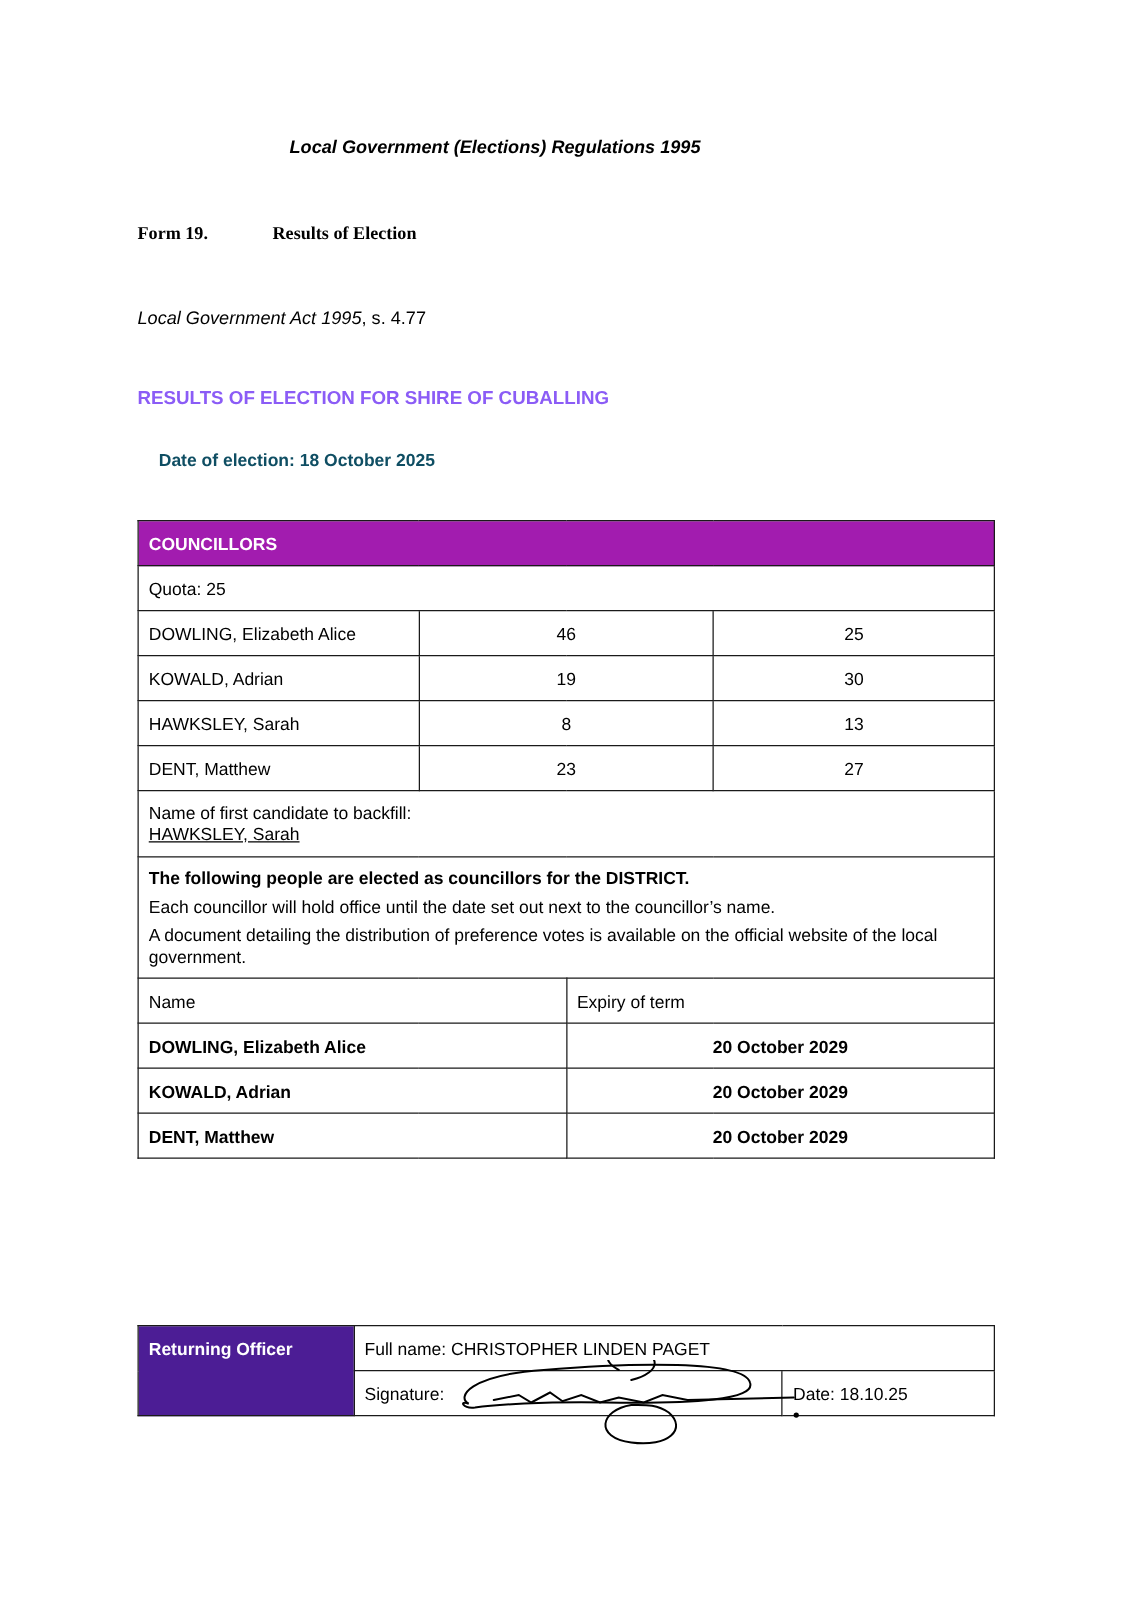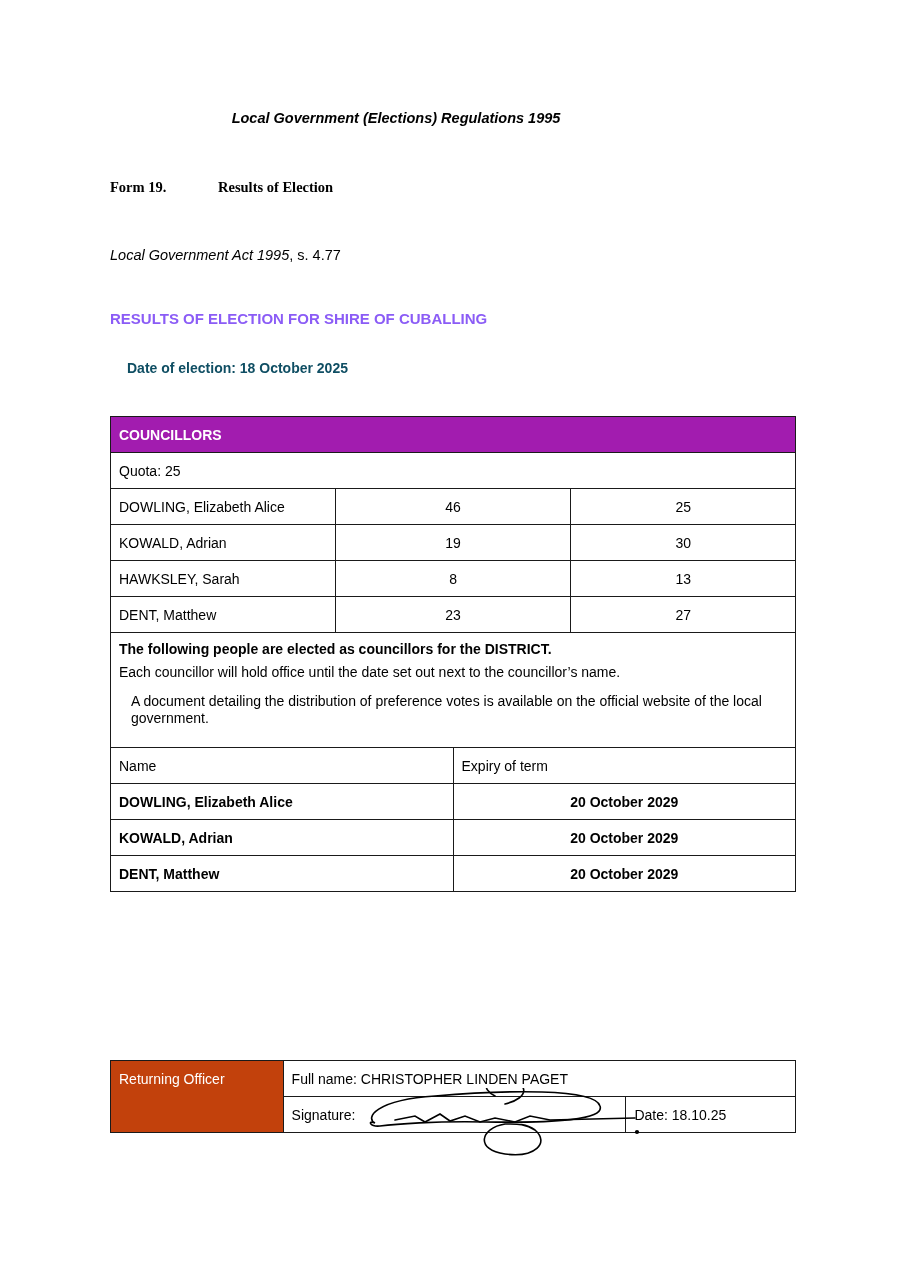--- a/index.html
+++ b/index.html
@@ -17,26 +17,26 @@
   table { border-collapse: collapse; font-family: "Liberation Sans", sans-serif; font-size: 14px; }
   .main { position: absolute; top: 416px; left: 110px; width: 686px; }
   .main td { border: 1.3px solid #1a1a1a; padding: 0 8px; height: 35px; vertical-align: middle; }
   .main .hdr td { background: #a21caf; color: #fff; font-weight: bold; height: 35px; }
   .center { text-align: center; }
   .twoline { height: 52px !important; line-height: 17px; }
   .underline { text-decoration: underline; }
   .italic { font-style: italic; }
   .notes { padding: 8px 8px 8px 8px !important; height: auto !important; line-height: 17px; }
   .notes p { margin: 0 0 6px 0; }
-  .notes p:last-child { margin: 12px; }
+  .notes p:last-child { margin: 0; }
   .bold { font-weight: bold; }
 
   .officer { position: absolute; top: 1060px; left: 110px; width: 686px; }
   .officer td { border: 1.3px solid #1a1a1a; padding: 0 8px; height: 35px; vertical-align: middle; }
-  .officer .ro { background: #c2410c; color: #fff; font-weight: normal; width: 156px; vertical-align: top; padding-top: 10px; }
+  .officer .ro { background: #4c1d95; color: #fff; font-weight: bold; width: 156px; vertical-align: top; padding-top: 10px; }
   .sig-svg { position: absolute; top: 1088px; left: 355px; width: 290px; height: 75px; pointer-events: none; }
 </style>
 </head>
 <body>
 
 <div class="reg-title calibri">Local Government (Elections) Regulations 1995</div>
 
 <div class="form-line calibri">
   <span class="num">Form 19.</span><span>Results of Election</span>
 </div>
@@ -74,20 +74,26 @@
   </tr>
   <tr>
     <td>HAWKSLEY, Sarah</td>
     <td colspan="2" class="center">8</td>
     <td class="center">13</td>
   </tr>
   <tr>
     <td>DENT, Matthew</td>
     <td colspan="2" class="center">23</td>
     <td class="center">27</td>
+  </tr>
+  <tr>
+    <td colspan="4" class="twoline">
+      <div>Name of first candidate to backfill:</div>
+      <div class="underline">HAWKSLEY, Sarah</div>
+    </td>
   </tr>
   <tr>
     <td colspan="4" class="notes">
       <p class="bold">The following people are elected as councillors for the DISTRICT.</p>
       <p>Each councillor will hold office until the date set out next to the councillor’s name.</p>
       <p>A document detailing the distribution of preference votes is available on the official website of the local government.</p>
     </td>
   </tr>
   <tr>
     <td colspan="2">Name</td>

